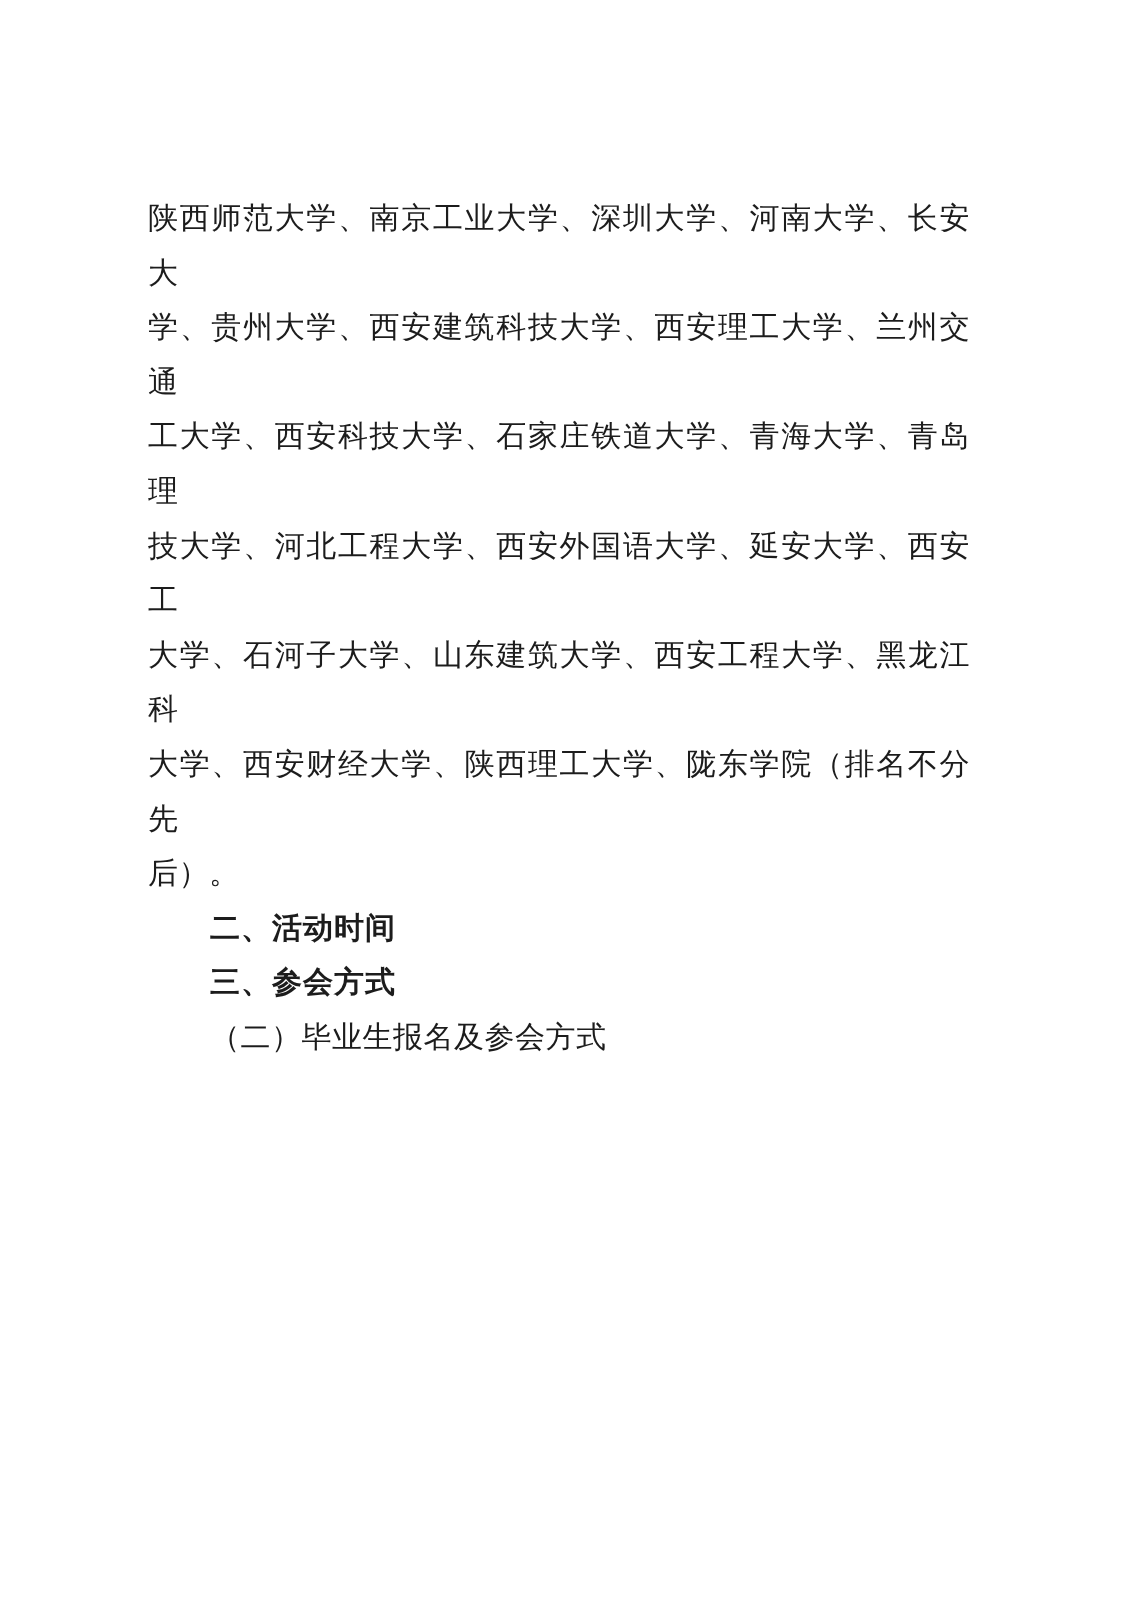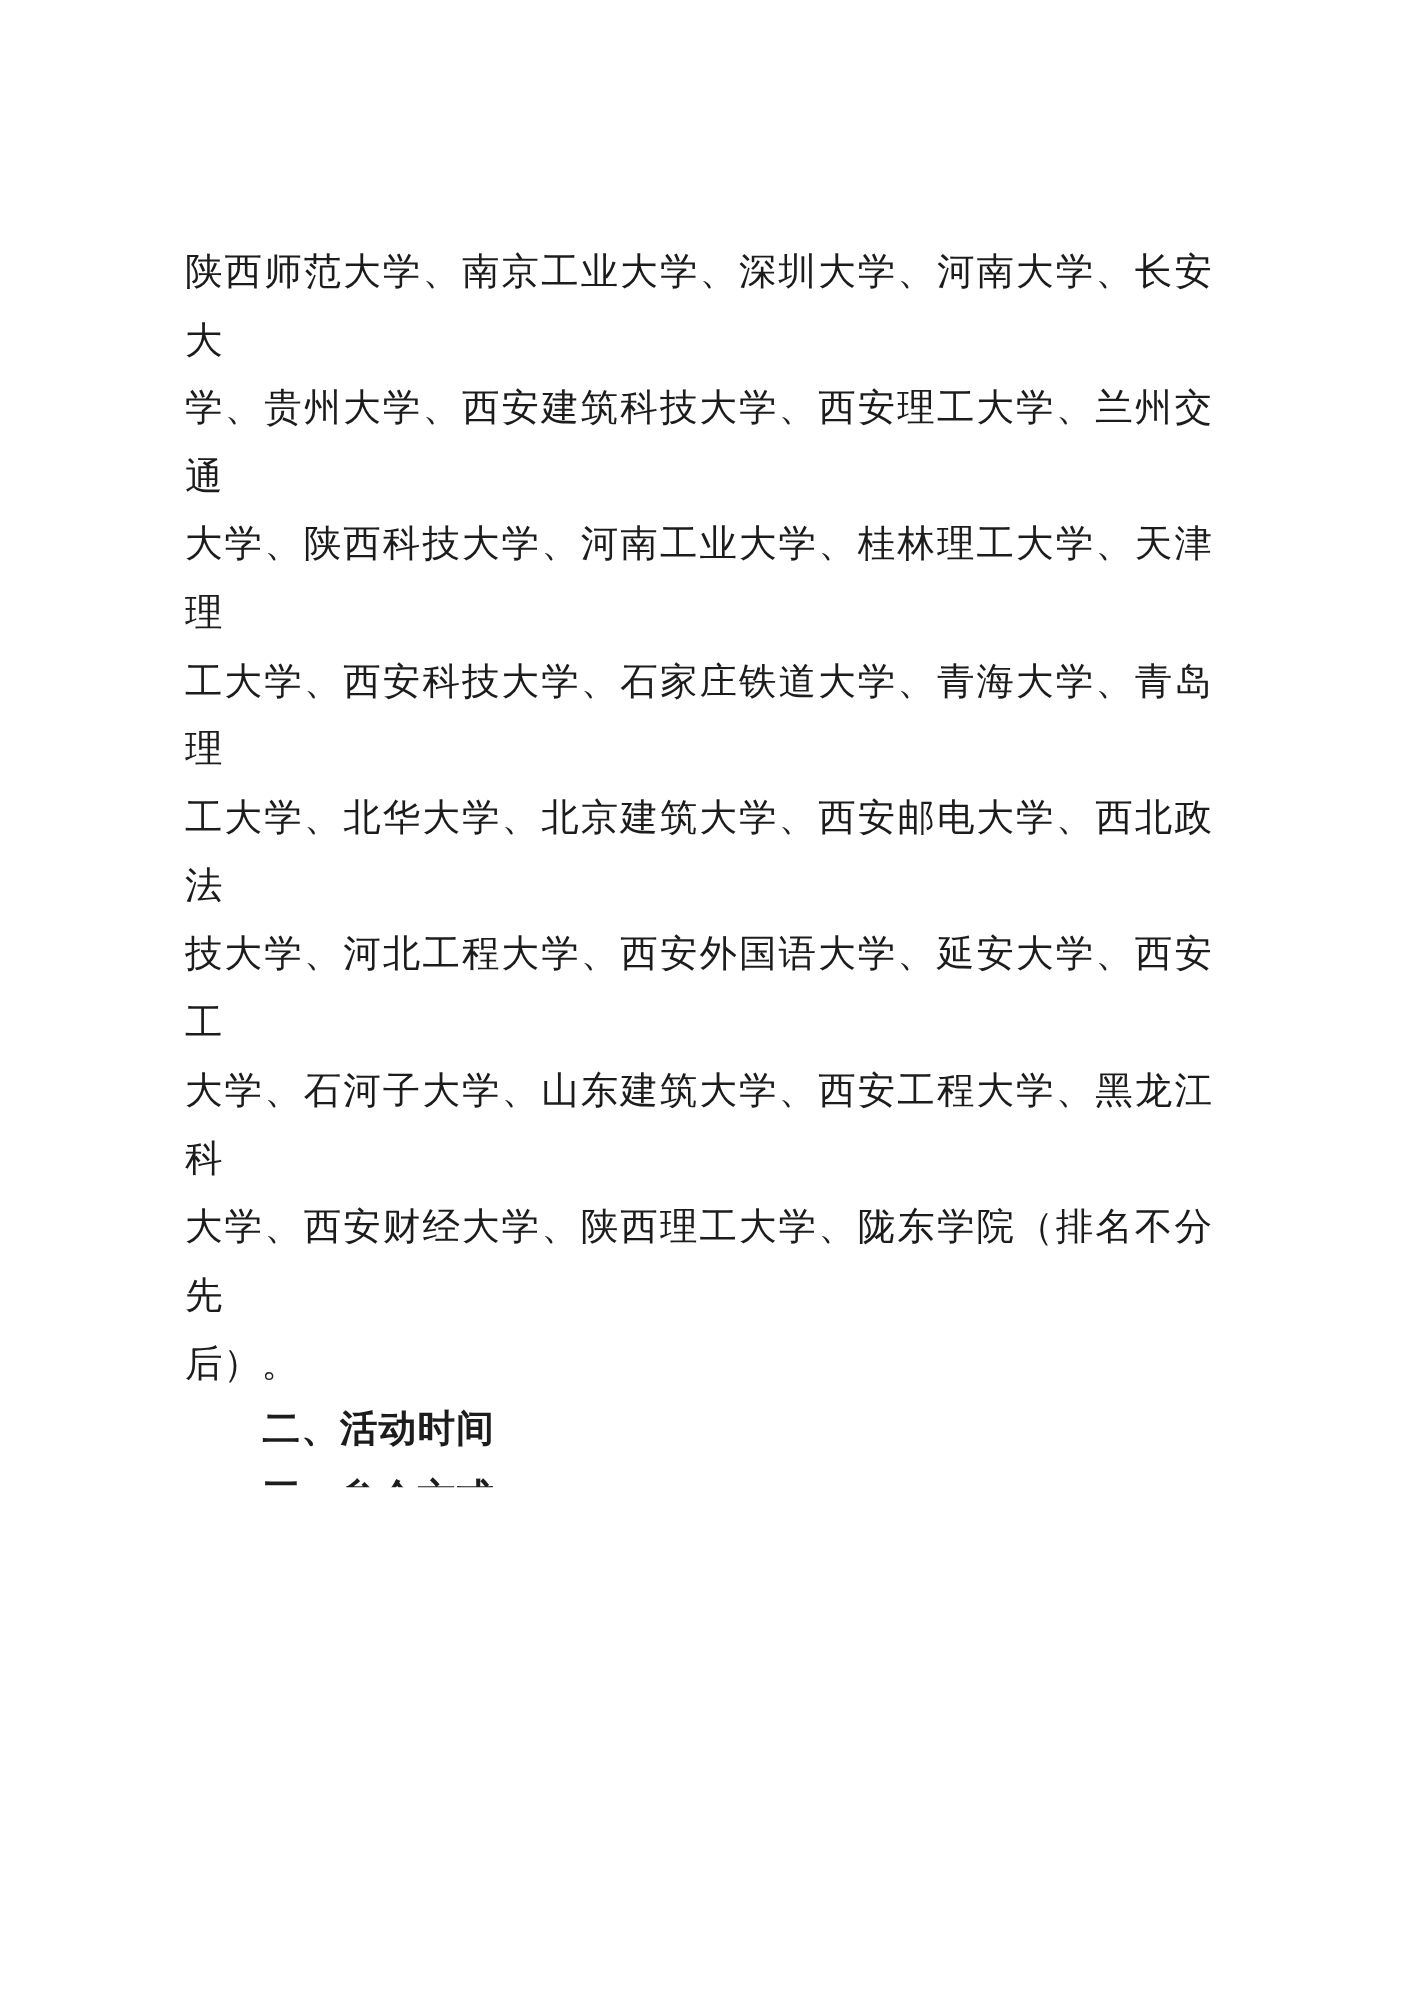--- a/index.html
+++ b/index.html
@@ -36,21 +36,21 @@
     -moz-text-align-last: justify;
     text-justify: inter-character;
   }
   .indent2 {
     text-indent: 62px;
   }
   .indent2b {
     text-indent: 76px;
   }
   .heading {
-    font-family: Liberation Mono, monospace;
+    font-family: Liberation Serif, serif;
     font-weight: 700;
     letter-spacing: 1px;
   }
   .footer {
     position: absolute;
     left: 148px;
     top: 1408px;
     font-size: 29px;
     line-height: 40px;
     letter-spacing: 2px;
@@ -58,23 +58,21 @@
   }
 </style>
 </head>
 <body>
 
 <div class="page">
   <div class="content">
 
     <div class="line j">陕西师范大学、南京工业大学、深圳大学、河南大学、长安大</div>
     <div class="line j">学、贵州大学、西安建筑科技大学、西安理工大学、兰州交通</div>
-    <div class="line j">大学、陕西科技大学、河南工业大学、桂林理工大学、天津理</div>
     <div class="line j">工大学、西安科技大学、石家庄铁道大学、青海大学、青岛理</div>
-    <div class="line j">工大学、北华大学、北京建筑大学、西安邮电大学、西北政法</div>
     <div class="line j">技大学、河北工程大学、西安外国语大学、延安大学、西安工</div>
     <div class="line j">大学、石河子大学、山东建筑大学、西安工程大学、黑龙江科</div>
     <div class="line j">大学、西安财经大学、陕西理工大学、陇东学院（排名不分先</div>
     <div class="line">后）。</div>
 
 
     <div class="line indent2 heading">二、活动时间</div>
 
 
     <div class="line indent2 heading">三、参会方式</div>

